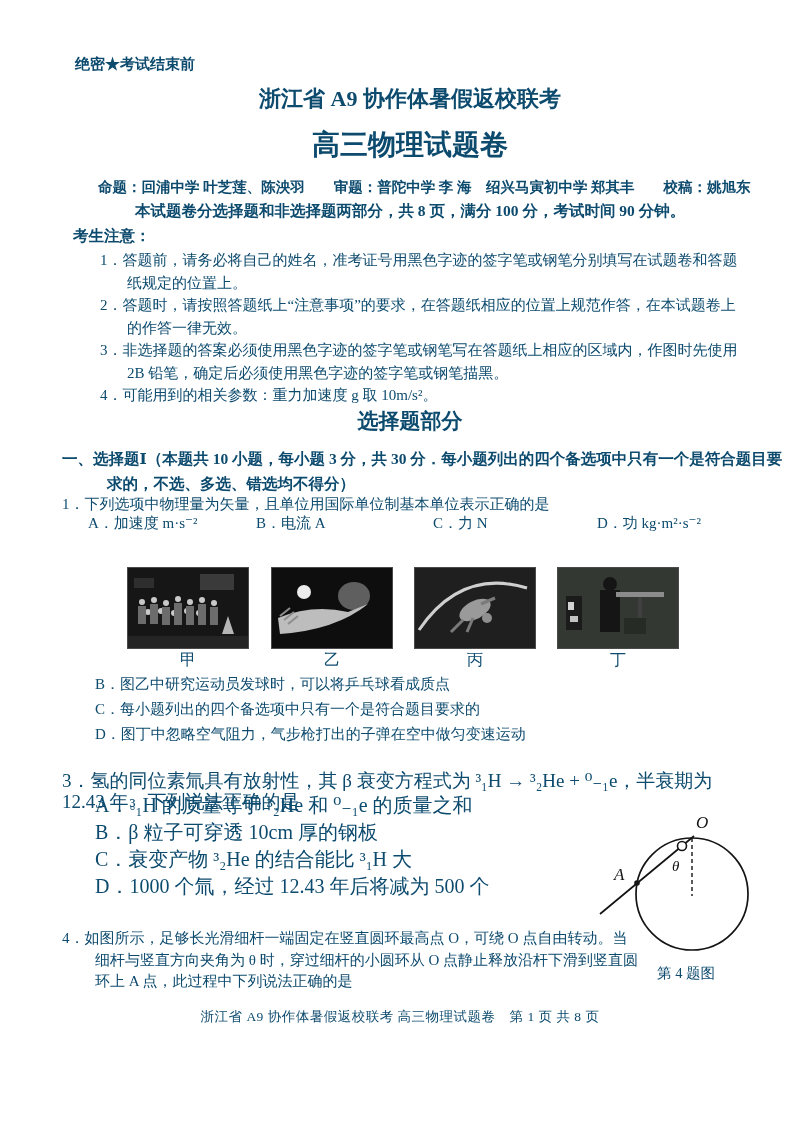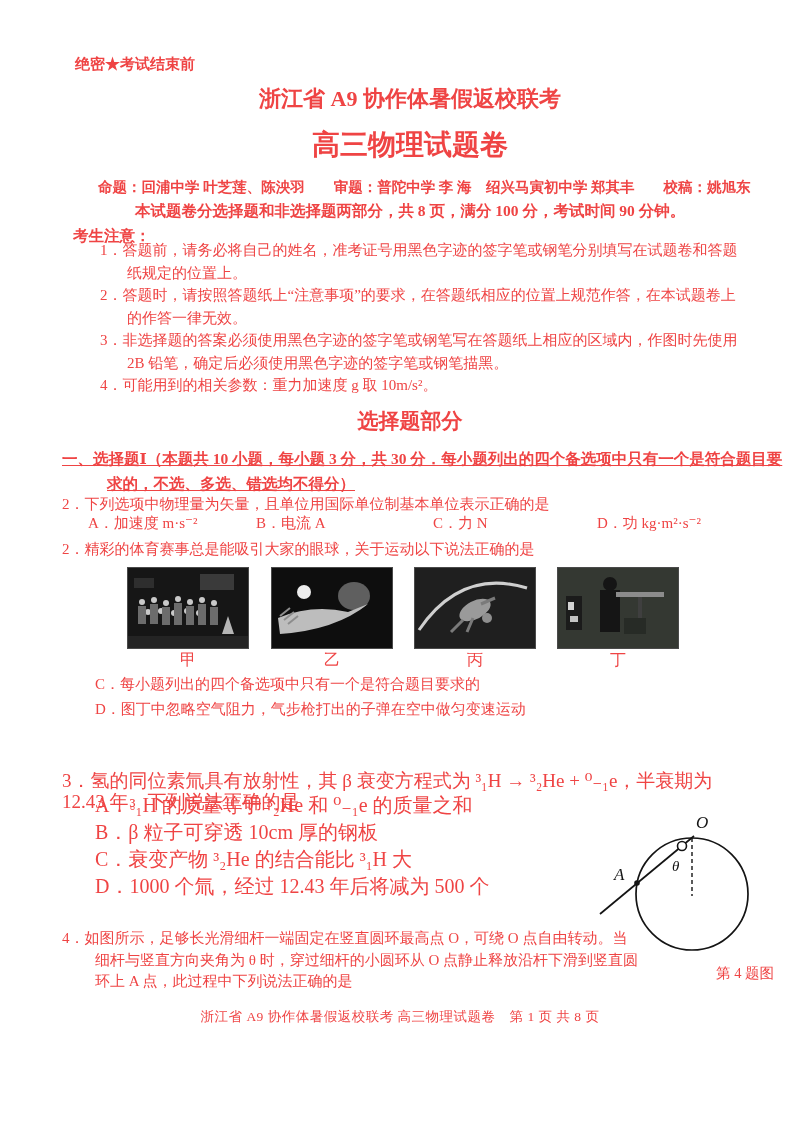--- a/index.html
+++ b/index.html
@@ -1,39 +1,39 @@
 <!DOCTYPE html>
 <html><head>
 <meta charset="utf-8">
 <style>
   html,body{margin:0;padding:0;background:#e8e8e8;}
   .page{
     position:relative;
     width:800px;height:1131px;
     margin:0 auto;
     background:#ffffff;
-    color:#ef4444;
+    color:#0c4a6e;
     font-family:"Liberation Serif","DejaVu Serif",serif;
     overflow:hidden;
   }
   .abs{position:absolute;}
   .b{font-weight:bold;}
   .ctr{left:0;right:0;text-align:center;padding-left:20px;}
   .hang27{padding-left:27px;text-indent:-27px;}
-  .hang45{padding-left:45px;text-indent:-45px;text-decoration:underline;}
+  .hang45{padding-left:45px;text-indent:-45px;}
   .hang33{padding-left:33px;text-indent:-33px;margin-top:32px;}
   .opt-line{white-space:nowrap;}
   .photo{
     position:absolute;width:122px;height:82px;
     background:#181818;border:1px solid #4a4a4a;box-sizing:border-box;
   }
   .photo svg{display:block;width:100%;height:100%;}
   .photo-label{position:absolute;width:122px;text-align:center;font-size:16px;}
   .q4fig{position:absolute;left:598px;top:808px;width:176px;}
-  .q4fig .caption{text-align:right;font-size:14.5px;margin-top:2px;}
+  .q4fig .caption{text-align:center;font-size:14.5px;margin-top:2px;}
   .footer{
     position:absolute;left:0;right:0;top:1008px;
     text-align:center;font-size:13.5px;letter-spacing:.5px;
   }
 </style>
 </head>
 <body>
 
 <div class="page">
 
@@ -42,40 +42,39 @@
   <div class="abs ctr b" style="top:84px;font-size:22px">浙江省 A9 协作体暑假返校联考</div>
 
   <div class="abs ctr b" style="top:126px;font-size:28px">高三物理试题卷</div>
 
   <div class="abs b" style="left:98px;top:178px;font-size:14.5px;white-space:nowrap">命题：回浦中学 叶芝莲、陈泱羽　　审题：普陀中学 李 海　绍兴马寅初中学 郑其丰　　校稿：姚旭东</div>
 
   <div class="abs ctr b" style="top:201px;font-size:15.5px">本试题卷分选择题和非选择题两部分，共 8 页，满分 100 分，考试时间 90 分钟。</div>
 
   <div class="abs b" style="left:73px;top:226px;font-size:15.5px">考生注意：</div>
 
-  <div class="abs" style="left:100px;top:239px;width:648px;font-size:15px;line-height:22.5px">
+  <div class="abs" style="left:100px;top:249px;width:648px;font-size:15px;line-height:22.5px">
     <div class="hang27">1．答题前，请务必将自己的姓名，准考证号用黑色字迹的签字笔或钢笔分别填写在试题卷和答题纸规定的位置上。</div>
     <div class="hang27">2．答题时，请按照答题纸上“注意事项”的要求，在答题纸相应的位置上规范作答，在本试题卷上的作答一律无效。</div>
     <div class="hang27">3．非选择题的答案必须使用黑色字迹的签字笔或钢笔写在答题纸上相应的区域内，作图时先使用 2B 铅笔，确定后必须使用黑色字迹的签字笔或钢笔描黑。</div>
     <div class="hang27">4．可能用到的相关参数：重力加速度 g 取 10m/s²。</div>
   </div>
 
   <div class="abs ctr b" style="top:407px;font-size:21px">选择题部分</div>
 
   <div class="abs b hang45" style="left:62px;top:447px;width:690px;font-size:15.5px;line-height:24.5px">一、选择题Ⅰ（本题共 10 小题，每小题 3 分，共 30 分．每小题列出的四个备选项中只有一个是符合题目要求的，不选、多选、错选均不得分）</div>
 
-  <div class="abs" style="left:62px;top:495px;font-size:15px">2．下列选项中物理量为矢量，且单位用国际单位制基本单位表示正确的是</div>
+  <div class="abs" style="left:62px;top:495px;font-size:15px">1．下列选项中物理量为矢量，且单位用国际单位制基本单位表示正确的是</div>
   <div>
     <span class="abs opt-line" style="left:88px;top:514px;font-size:15px">A．加速度 m·s⁻²</span>
     <span class="abs opt-line" style="left:256px;top:514px;font-size:15px">B．电流 A</span>
     <span class="abs opt-line" style="left:433px;top:514px;font-size:15px">C．力 N</span>
     <span class="abs opt-line" style="left:597px;top:514px;font-size:15px">D．功 kg·m²·s⁻²</span>
   </div>
 
-  <div class="abs" style="left:62px;top:540px;font-size:15px">2．精彩的体育赛事总是能吸引大家的眼球，关于运动以下说法正确的是</div>
 
   <figure class="photo" style="left:127px;top:567px;margin:0">
     <svg viewBox="0 0 120 80">
       <rect width="120" height="80" fill="#161616"></rect>
       <rect x="72" y="6" width="34" height="16" fill="#3a3a3a"></rect>
       <rect x="6" y="10" width="20" height="10" fill="#2e2e2e"></rect>
       <g fill="#c9c9c9">
         <circle cx="14" cy="34" r="3"></circle>
           <circle cx="26" cy="32" r="3"></circle>
           <circle cx="38" cy="35" r="3"></circle>
@@ -132,20 +131,21 @@
       <rect x="80" y="29" width="4" height="34" fill="#3f3f3f"></rect>
       <rect x="66" y="50" width="22" height="16" fill="#272b26"></rect>
     </svg>
   </figure>
   <div class="photo-label abs" style="left:127px;top:650px">甲</div>
   <div class="photo-label abs" style="left:271px;top:650px">乙</div>
   <div class="photo-label abs" style="left:414px;top:650px">丙</div>
   <div class="photo-label abs" style="left:557px;top:650px">丁</div>
 
   <div class="abs" style="left:95px;top:672px;font-size:15px;line-height:25px">
+    <div>B．图乙中研究运动员发球时，可以将乒乓球看成质点</div>
     <div>C．每小题列出的四个备选项中只有一个是符合题目要求的</div>
     <div>D．图丁中忽略空气阻力，气步枪打出的子弹在空中做匀变速运动</div>
   </div>
 
   <div class="abs" style="left:62px;top:770px;width:692px;font-size:19px;line-height:21px">3．氢的同位素氚具有放射性，其 β 衰变方程式为 ³₁H → ³₂He + ⁰₋₁e，半衰期为 12.43 年。下列说法正确的是</div>
   <div class="abs" style="left:95px;top:792px;font-size:20px;line-height:27px">
     <div>A．³₁H 的质量等于 ³₂He 和 ⁰₋₁e 的质量之和</div>
     <div>B．β 粒子可穿透 10cm 厚的钢板</div>
     <div>C．衰变产物 ³₂He 的结合能比 ³₁H 大</div>
     <div>D．1000 个氚，经过 12.43 年后将减为 500 个</div>

